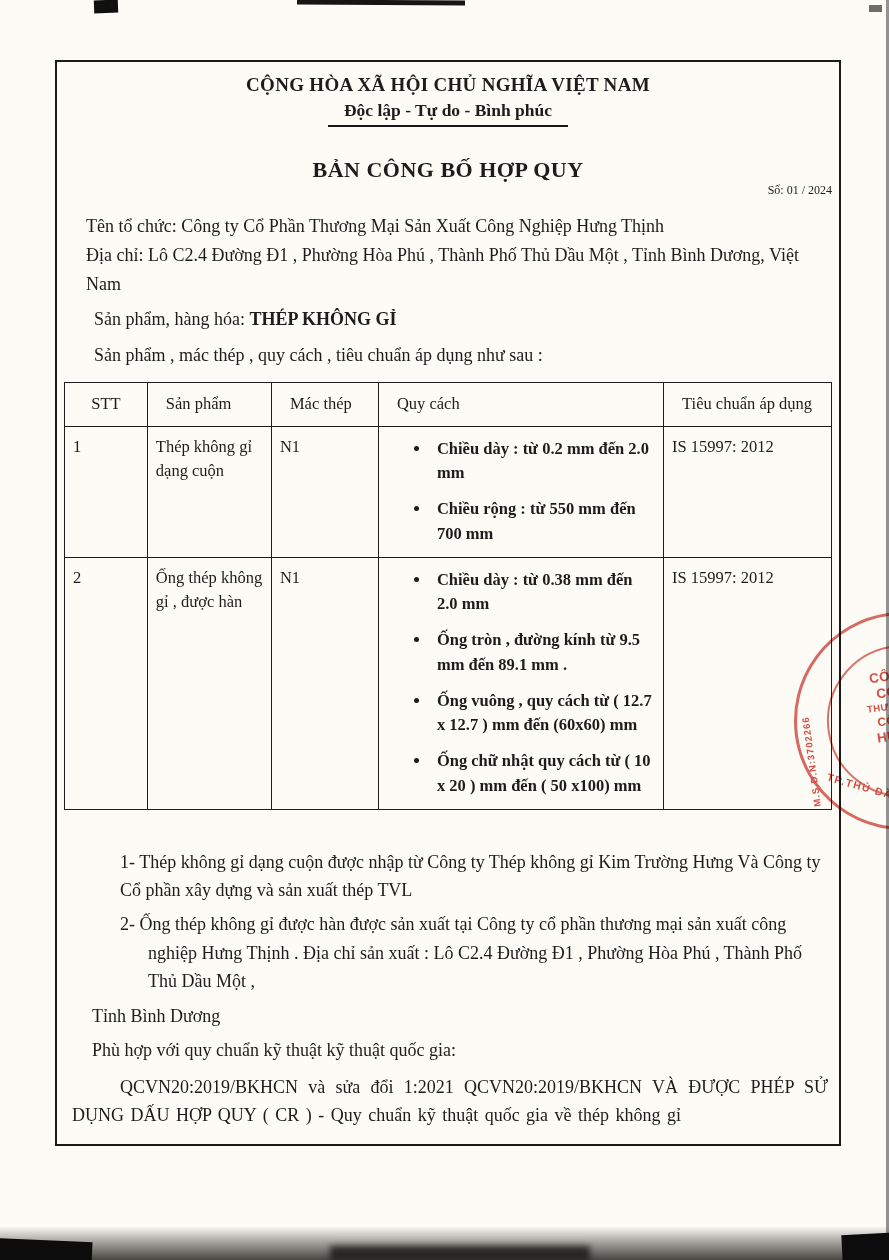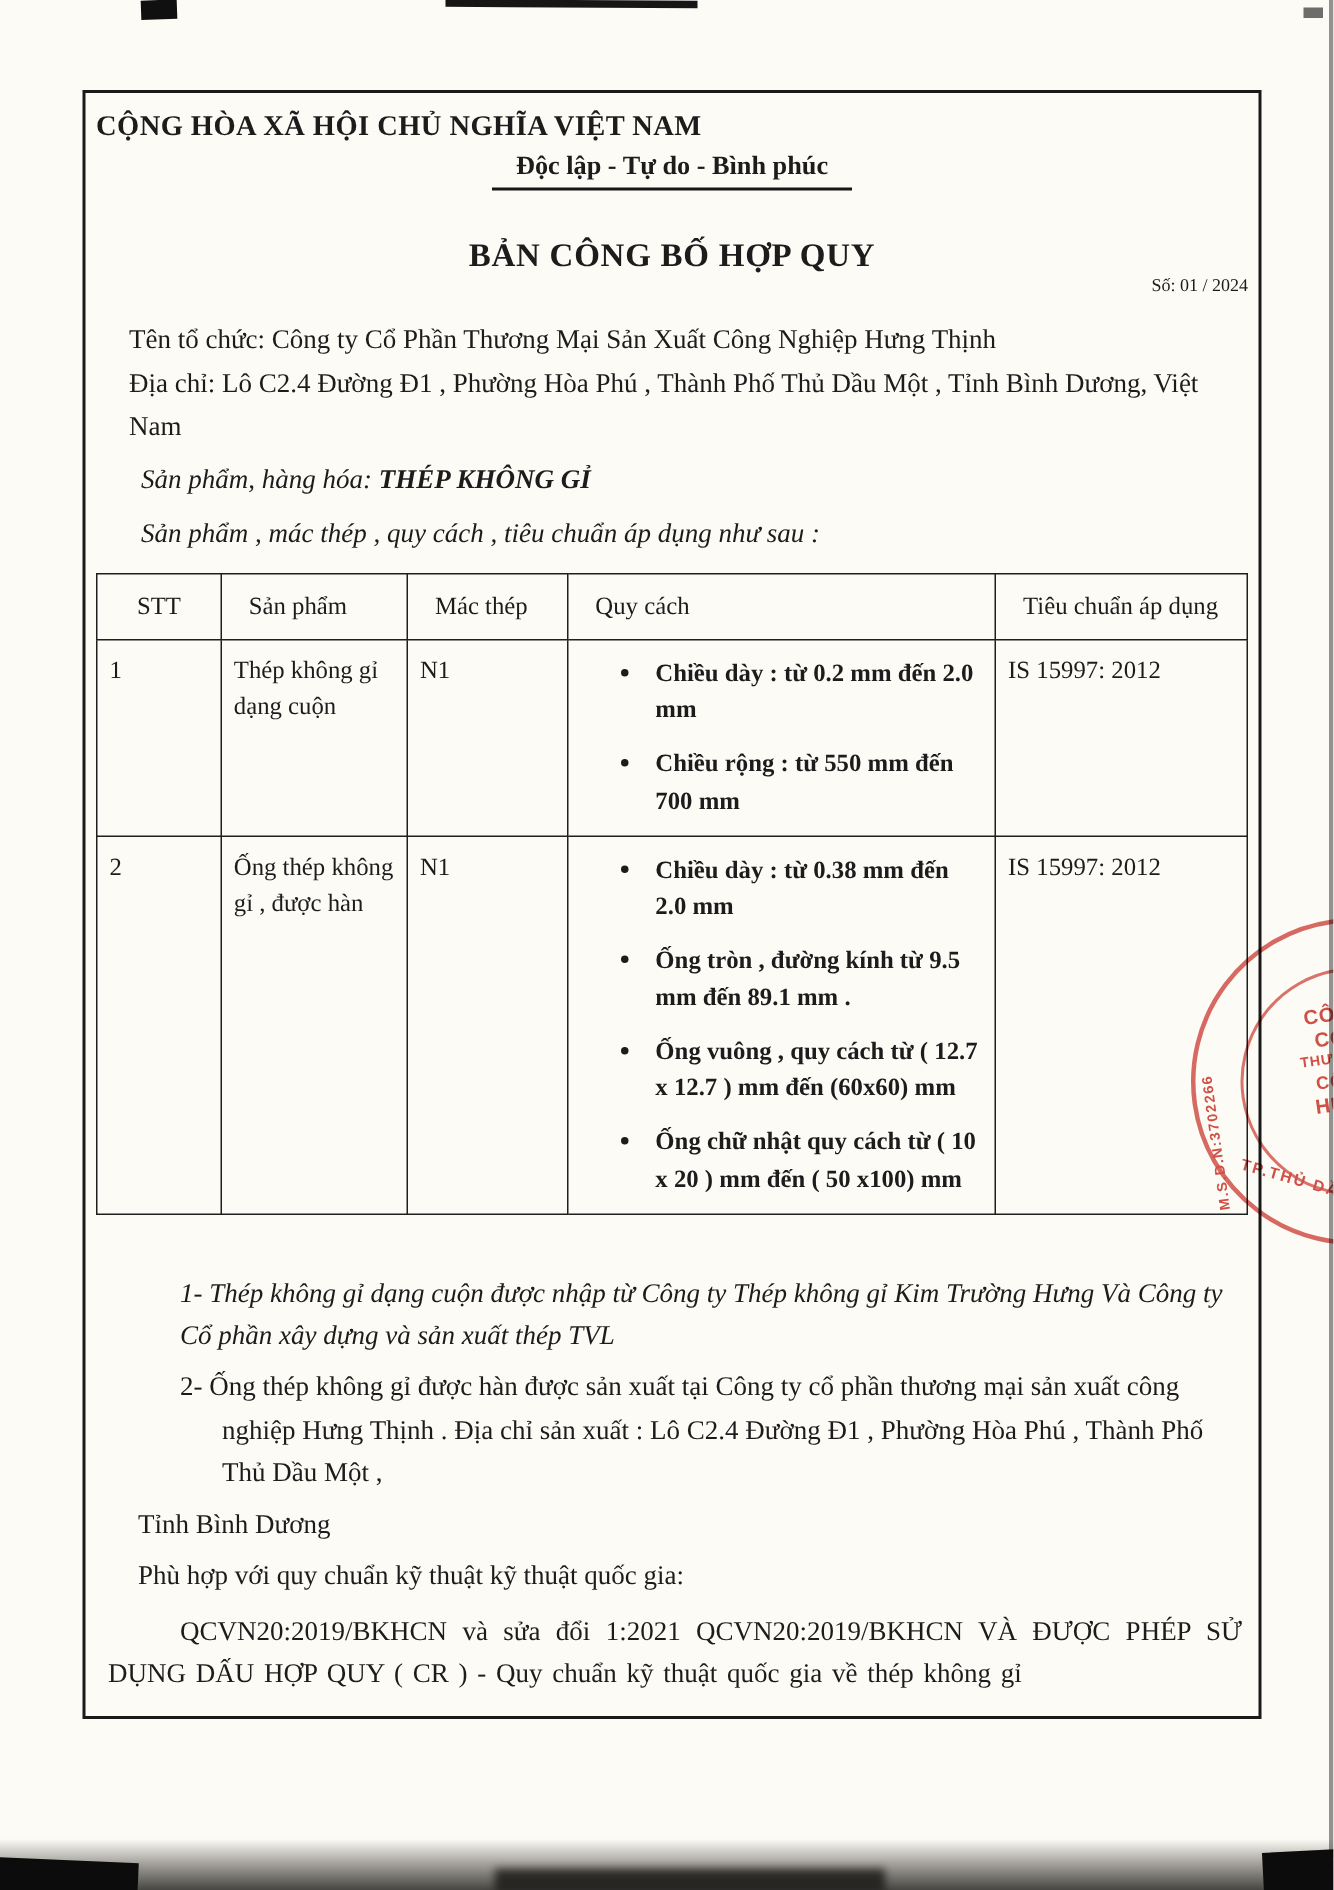--- a/index.html
+++ b/index.html
@@ -22,29 +22,29 @@
   .art-bottom-left{left:-8px;top:1240px;width:100px;height:26px;background:#0c0c0c;transform:rotate(2.5deg);}
   .art-bottom-smudge{left:330px;top:1246px;width:260px;height:16px;background:#1d1c1a;filter:blur(3px);opacity:.85;}
   .art-bottom-right{left:842px;top:1234px;width:50px;height:28px;background:#0c0c0c;transform:rotate(-3deg);}
   
   .frame{
     position:absolute;left:55px;top:60px;width:786px;height:1086px;
     border:2px solid #1a1a1a;
     box-sizing:border-box;
     padding:12px 7px 0 7px;
   }
-  .nat-title{text-align:left;font-weight:bold;font-size:19px;letter-spacing:.3px;}
+  .nat-title{text-align:center;font-weight:bold;font-size:19px;letter-spacing:.3px;}
   .motto-wrap{text-align:center;margin-top:4px;}
   .motto{display:inline-block;font-weight:bold;font-size:17.5px;
     border-bottom:2px solid #161616;padding:0 16px 4px 16px;}
   .doc-title{text-align:center;font-weight:bold;font-size:22px;letter-spacing:.5px;margin:30px 0 0 0;}
   .doc-number{text-align:right;font-size:12px;}
   .body-text{margin:14px 2px 0 22px;font-size:18px;line-height:1.62;}
   .body-text p{margin:0;}
-  .p-indent{margin-left:8px !important;font-style:italic;}
+  .p-indent{margin-left:8px !important;}
   .bold{font-weight:bold;}
   .mt6{margin-top:6px !important;}
   
   table.products{
     width:100%;border-collapse:collapse;margin-top:12px;
     font-size:16.5px;line-height:1.5;
   }
   table.products th,table.products td{
     border:1.6px solid #1f1f1f;
     vertical-align:top;
@@ -59,21 +59,21 @@
   .col-qc{width:330px;}
   .col-tc{width:176px;}
   td.c-stt{text-align:center;}
   td.c-mt{padding-left:24px;}
   ul.qc-list{margin:2px 0 2px 0;padding-left:44px;font-weight:bold;}
   ul.qc-list li{padding-left:6px;margin-bottom:11px;}
   ul.qc-list li:last-child{margin-bottom:2px;}
   
   .notes{margin:38px 4px 0 8px;font-size:18px;line-height:1.58;}
   .notes p{margin:0 0 6px 0;}
-  .note-1{padding-left:48px;font-style:italic;}
+  .note-1{padding-left:48px;}
   .note-2{padding-left:76px;text-indent:-28px;}
   .note-3,.note-4{padding-left:20px;}
   .note-5{text-align:justify;text-indent:48px;margin-top:8px !important;word-spacing:2px;}
   
   .stamp{
     position:absolute;left:792px;top:610px;width:222px;height:222px;
     transform:rotate(-8deg);
     color:#cf4238;
     mix-blend-mode:multiply;
     opacity:.92;

